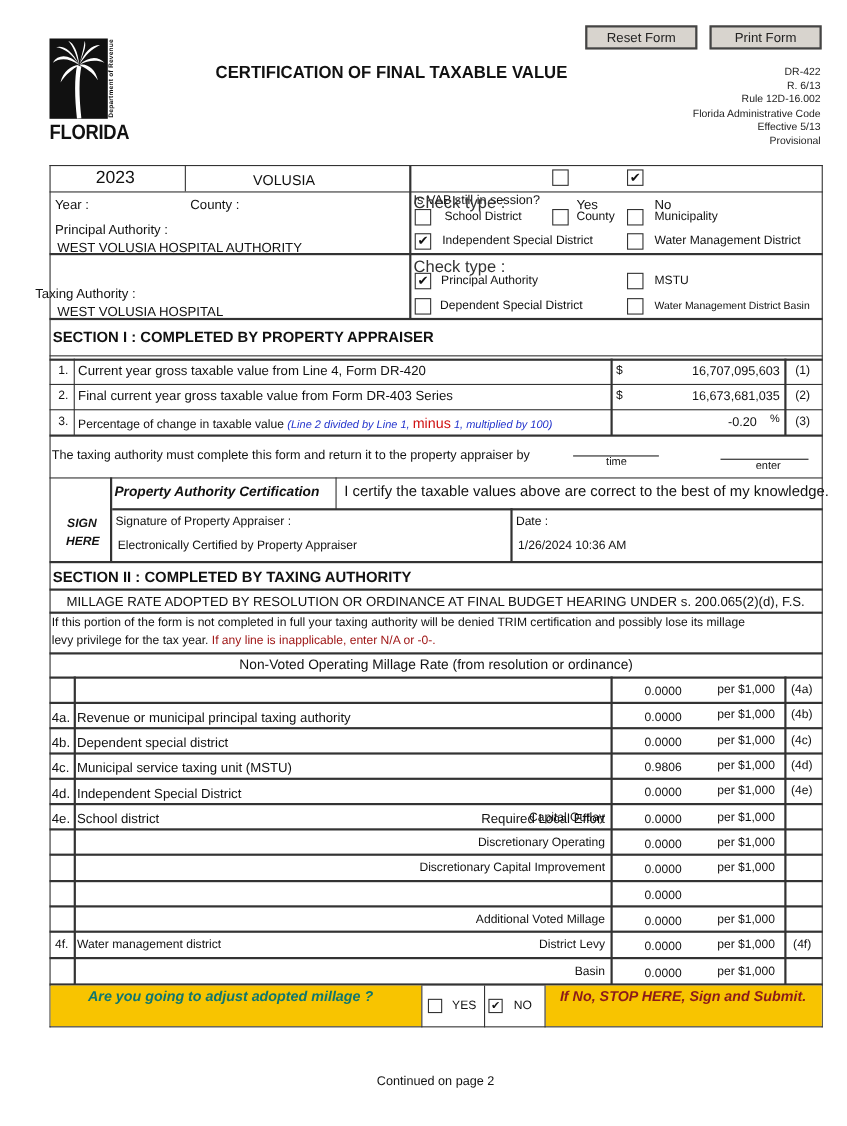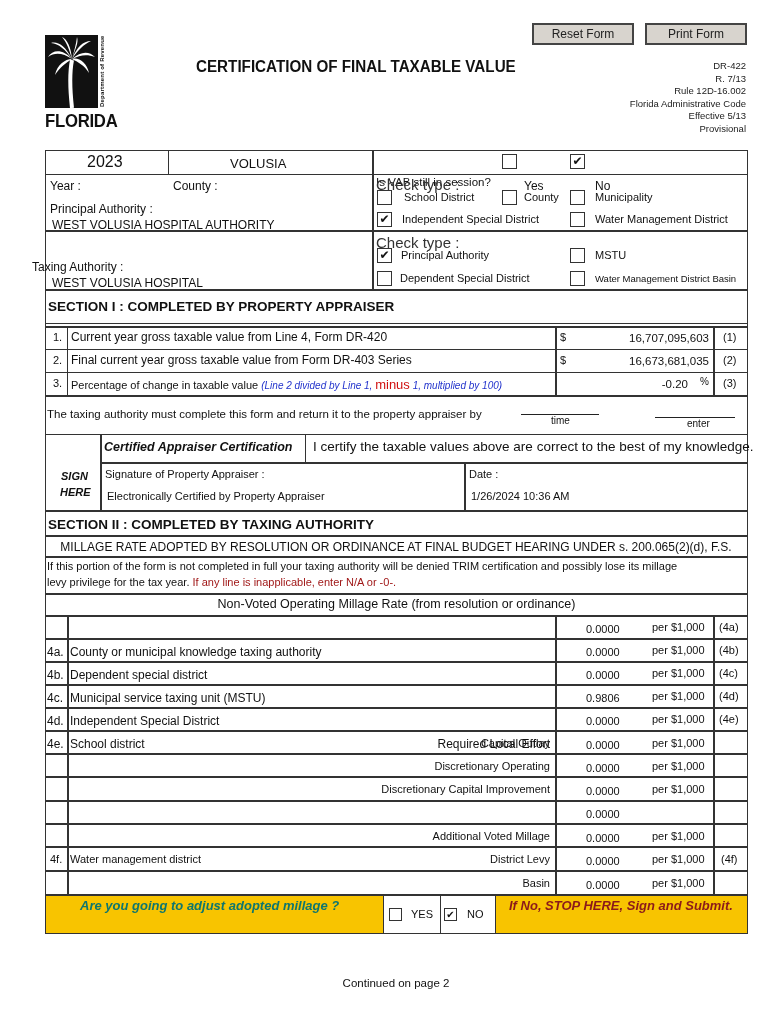--- a/index.html
+++ b/index.html
@@ -42,21 +42,21 @@
       <path d="M27 24 C30 14 34 8 32 2 C31 10 29 16 27 24Z"></path>
     </g>
   </svg>
 </div>
 <div class="logo-vert">Department of Revenue</div>
 <div class="logo-word">FLORIDA</div>
 
 <div class="title">CERTIFICATION OF FINAL TAXABLE VALUE</div>
 <div class="meta">
   <div>DR-422</div>
-  <div>R. 7/13</div>
+  <div>R. 6/13</div>
   <div>Rule 12D-16.002</div>
   <div>Florida Administrative Code</div>
   <div>Effective 5/13</div>
   <div>Provisional</div>
 </div>
 
 <div>
 
   <div class="hl" style="left:45px;top:150px;width:703px;"></div>
   <div class="vl" style="left:45px;top:150px;height:784px;"></div>
@@ -145,21 +145,21 @@
   <div class="hl" style="left:655px;top:417px;width:80px;background:#222;"></div>
   <div class="t" style="left:687px;top:418px;font-size:10px;">enter</div>
 
   <div class="hl" style="left:45px;top:434px;width:703px;"></div>
   <div class="hl2" style="left:102px;top:462px;width:646px;"></div>
   <div class="hl2" style="left:45px;top:510px;width:703px;"></div>
   <div class="vl2" style="left:100px;top:434px;height:77px;"></div>
   <div class="vl" style="left:305px;top:434px;height:29px;"></div>
   <div class="vl2" style="left:464px;top:462px;height:49px;"></div>
 
-  <div class="t" style="left:104px;top:440px;font-size:12.5px;font-weight:bold;font-style:italic;">Certified Appraiser Certification</div>
+  <div class="t" style="left:104px;top:440px;font-size:12.5px;font-weight:bold;font-style:italic;">Property Authority Certification</div>
   <div class="t" style="left:313px;top:439px;font-size:13.5px;">I certify the taxable values above are correct to the best of my knowledge.</div>
   <div class="t" style="left:61px;top:470px;font-size:11px;font-weight:bold;font-style:italic;">SIGN</div>
   <div class="t" style="left:60px;top:486px;font-size:11px;font-weight:bold;font-style:italic;">HERE</div>
   <div class="t" style="left:105px;top:468px;font-size:11px;">Signature of Property Appraiser :</div>
   <div class="t" style="left:107px;top:490px;font-size:11px;">Electronically Certified by Property Appraiser</div>
   <div class="t" style="left:469px;top:468px;font-size:11px;">Date :</div>
   <div class="t" style="left:471px;top:490px;font-size:11px;">1/26/2024 10:36 AM</div>
 </div>
 
 <div>
@@ -184,21 +184,21 @@
   <div class="hl2" style="left:45px;top:823px;width:703px;"></div>
   <div class="hl2" style="left:45px;top:846px;width:703px;"></div>
   <div class="hl2" style="left:45px;top:870px;width:703px;"></div>
   <div class="hl2" style="left:45px;top:894px;width:703px;"></div>
   <div class="vl2" style="left:67px;top:615px;height:280px;"></div>
   <div class="vl2" style="left:555px;top:615px;height:280px;"></div>
   <div class="vl2" style="left:713px;top:615px;height:280px;"></div>
 
   <div>
     <div class="t lbl" style="left:47px;top:621px;">4a.</div>
-    <div class="t lbl" style="left:70px;top:621px;">County or municipal knowledge taxing authority</div>
+    <div class="t lbl" style="left:70px;top:621px;">Revenue or municipal principal taxing authority</div>
     <div class="t" style="left:586px;top:623px;font-size:11px;">0.0000</div>
     <div class="t" style="left:652px;top:621px;font-size:11px;">per $1,000</div>
     <div class="t" style="left:719px;top:621px;font-size:11px;">(4a)</div>
   </div>
   <div>
     <div class="t lbl" style="left:47px;top:644px;">4b.</div>
     <div class="t lbl" style="left:70px;top:644px;">Dependent special district</div>
     <div class="t" style="left:586px;top:646px;font-size:11px;">0.0000</div>
     <div class="t" style="left:652px;top:644px;font-size:11px;">per $1,000</div>
     <div class="t" style="left:719px;top:644px;font-size:11px;">(4b)</div>

